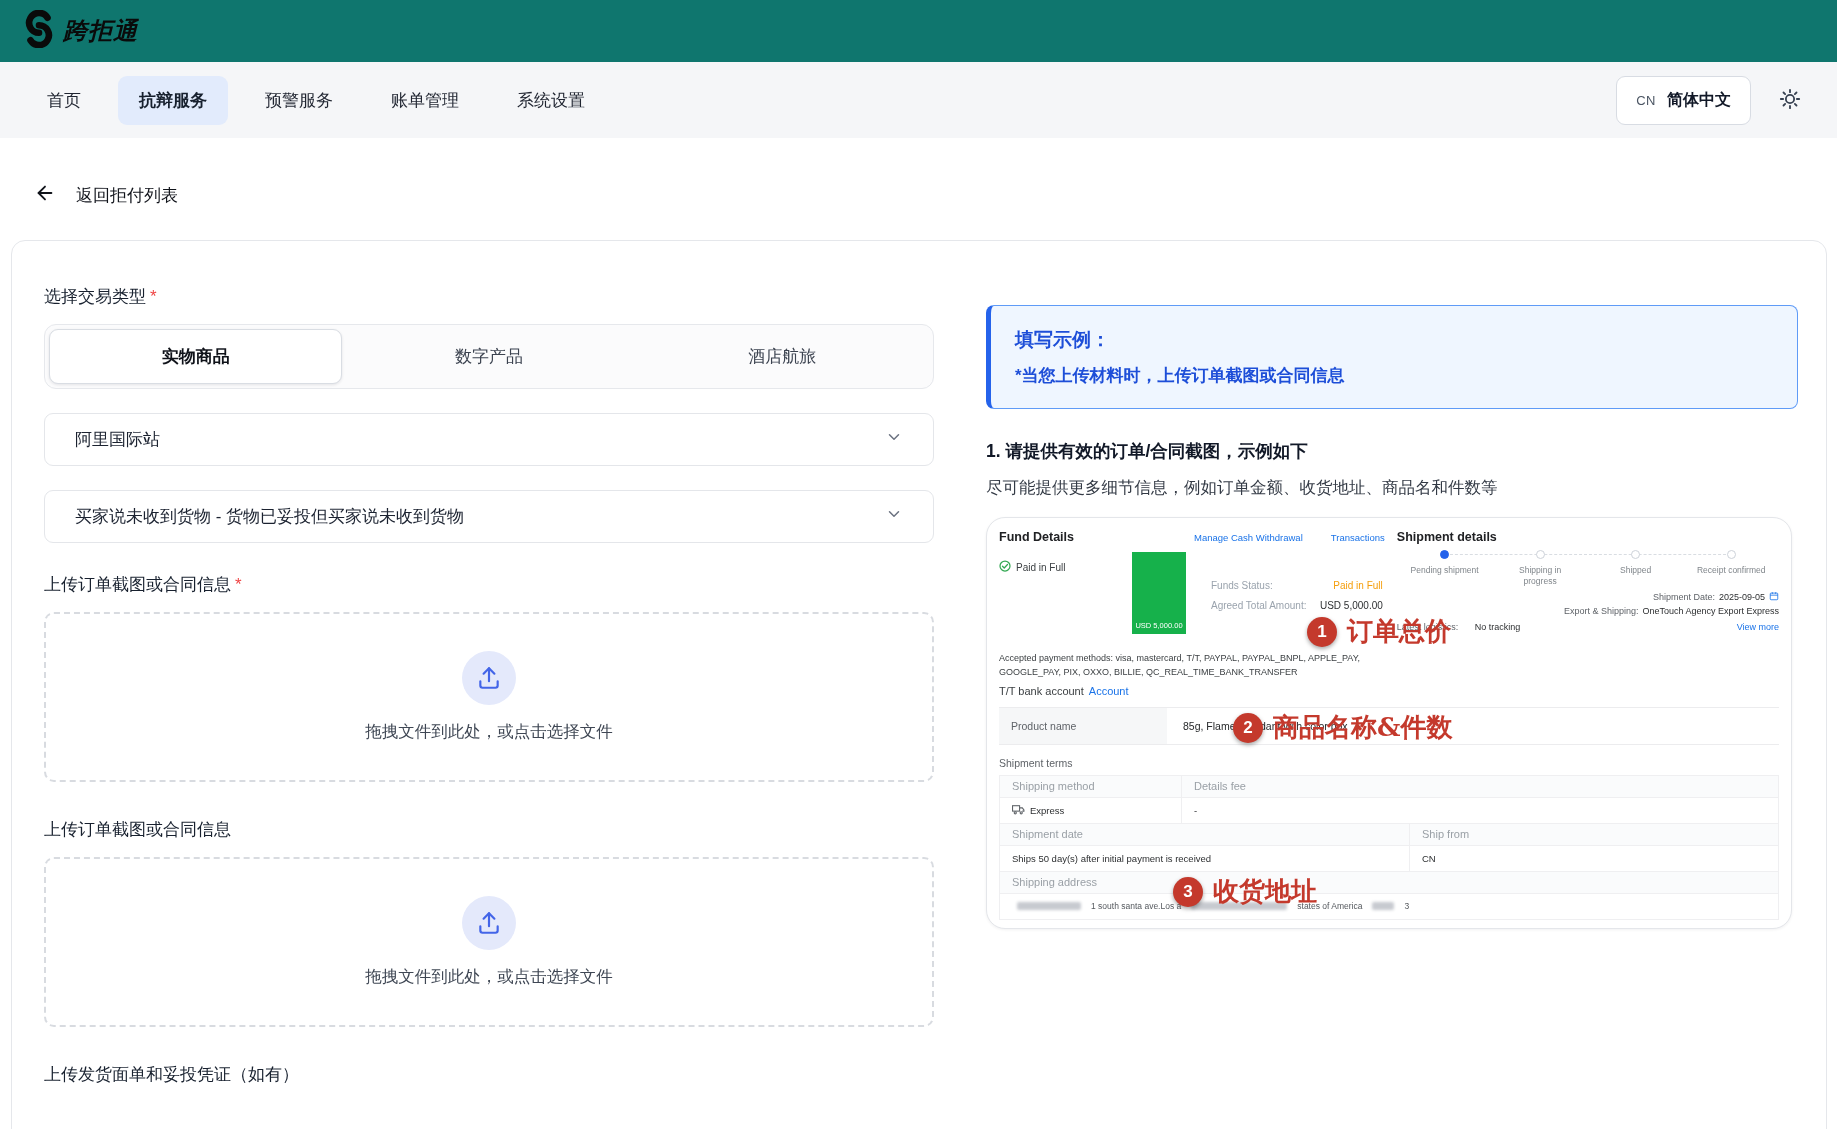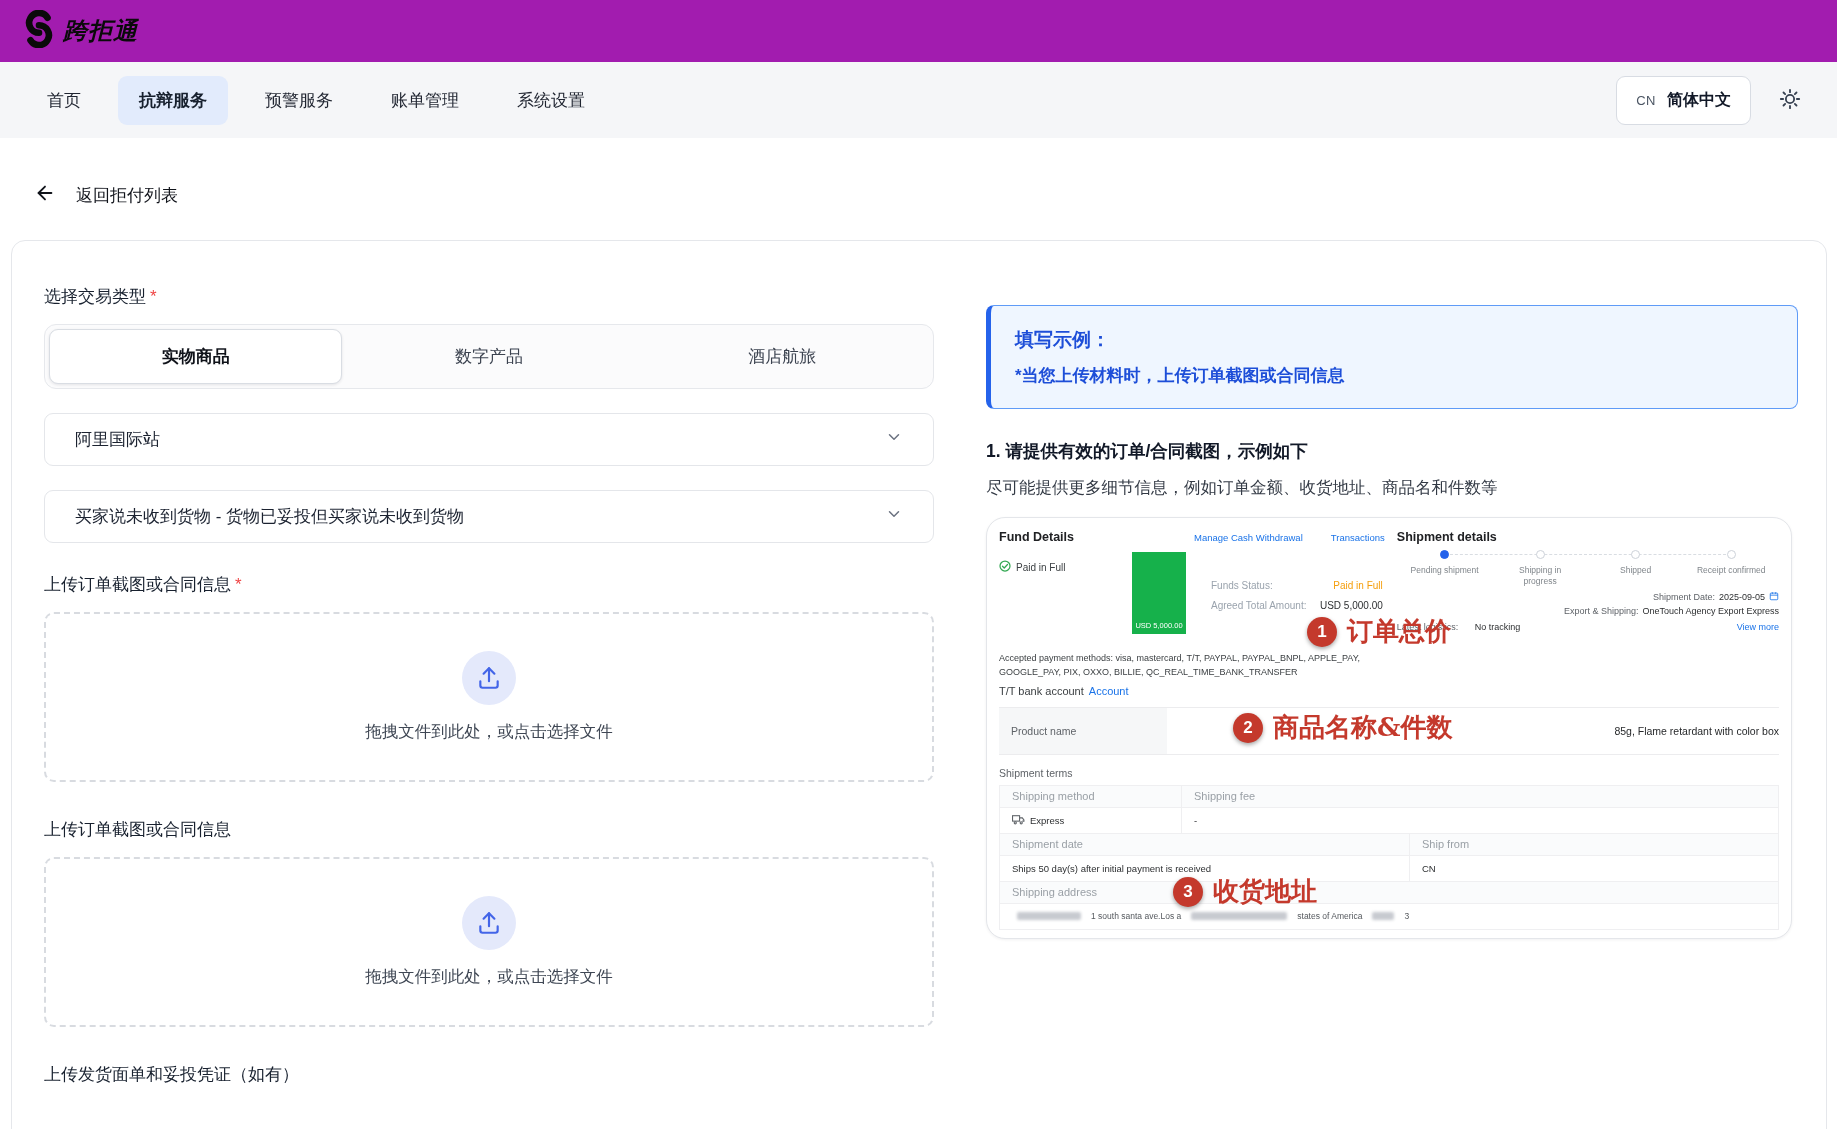--- a/index.html
+++ b/index.html
@@ -1,21 +1,21 @@
 <!DOCTYPE html>
 <html><head>
 <meta charset="utf-8">
 <style>
   * { margin:0; padding:0; box-sizing:border-box; }
   html,body { width:1837px; height:1129px; overflow:hidden; }
   body { font-family:"Liberation Sans","DejaVu Sans",sans-serif; background:#ffffff; color:#111827; }
   button { font-family:inherit; border:none; background:none; cursor:pointer; }
 
   
-  .topbar { height:62px; display:flex; align-items:center; padding:0 22px; background:#a21caf; }
+  .topbar { height:62px; display:flex; align-items:center; padding:0 22px; background:#0f766e; }
   .brand { display:flex; align-items:center; gap:7px; }
   .brand-name { font-size:24px; font-weight:800; font-style:italic; letter-spacing:1px; color:#0a0a0a; }
 
   
   .navbar { height:76px; background:#f5f6f8; display:flex; align-items:center; justify-content:space-between; padding:0 26px; }
   .nav-items { display:flex; align-items:flex-start; gap:16px; }
   .nav-item { font-size:17px; color:#1f2430; padding:13px 21px; border-radius:9px; }
   .nav-item.active { background:#e2ebfc; font-weight:600; color:#17202e; }
   .nav-right { display:flex; align-items:center; gap:18px; }
   .lang-btn { display:flex; align-items:center; gap:11px; background:#fff; border:1px solid #d8dce3; border-radius:9px; padding:13px 19px; }
@@ -81,21 +81,21 @@
   .step { flex:1; display:flex; flex-direction:column; align-items:center; position:relative; }
   .dot { width:9px; height:9px; border-radius:50%; background:#fff; border:1.5px solid #cdd2d9; }
   .step.on .dot { background:#2563eb; border-color:#2563eb; }
   .step-lb { margin-top:6px; font-size:8.5px; color:#80868b; text-align:center; line-height:1.3; max-width:72px; }
   .ship-meta { margin-top:4px; font-size:9px; text-align:right; color:#5f6368; }
   .ship-meta .v { color:#2d2f31; }
   .meta-row { margin-top:3px; display:flex; justify-content:flex-end; align-items:center; gap:4px; }
   .logi { display:flex; justify-content:space-between; margin-top:6px; font-size:9px; color:#5f6368; }
   .logi .v { color:#2d2f31; margin-left:14px; }
   .vm { color:#1a73e8; }
-  .prod-row { display:flex; border-top:1px solid #ececee; border-bottom:1px solid #ececee; height:48px; margin-top:10px;justify-content:space-between; }
+  .prod-row { display:flex; border-top:1px solid #ececee; border-bottom:1px solid #ececee; height:38px; margin-top:10px; }
   .prod-cell-l { width:168px; background:#f6f7f8; display:flex; align-items:center; padding-left:12px; font-size:10.5px; color:#5f6368; }
   .prod-cell-v { display:flex; align-items:center; padding-left:16px; font-size:10.5px; color:#27292b; }
   .terms-title { margin-top:12px; font-size:10.5px; color:#5f6368; }
   .tbl { margin-top:6px; border:1px solid #efeff1; border-bottom:none; }
   .trow { display:flex; align-items:stretch; border-bottom:1px solid #efeff1; }
   .trow.h { background:#fafbfc; height:22px; font-size:11px; color:#9aa0a6; }
   .trow.d { min-height:26px; font-size:9.5px; color:#2d2f31; }
   .cell { padding-left:12px; display:flex; align-items:center; gap:5px; }
   .bR { border-right:1px solid #efeff1; }
   .w1 { width:182px; } .w2 { width:410px; } .grow { flex:1; }
@@ -324,21 +324,21 @@
 
       <div class="prod-row">
         <div class="prod-cell-l">Product name</div>
         <div class="prod-cell-v">85g, Flame retardant with color box</div>
       </div>
 
       <div class="terms-title">Shipment terms</div>
       <div class="tbl">
         <div class="trow h">
           <div class="cell w1 bR">Shipping method</div>
-          <div class="cell grow">Shipping fee</div>
+          <div class="cell grow">Details fee</div>
         </div>
         <div class="trow d">
           <div class="cell w1 bR">
             <span>
               <svg width="13" height="11" viewBox="0 0 24 20" fill="none" stroke="#5f6368" stroke-width="2">
                 <rect x="1" y="3" width="13" height="10"></rect>
                   <path d="M14 7h5l3 4v2h-3"></path>
                   <circle cx="6" cy="16" r="2"></circle>
                   <circle cx="17" cy="16" r="2"></circle>
               </svg>

